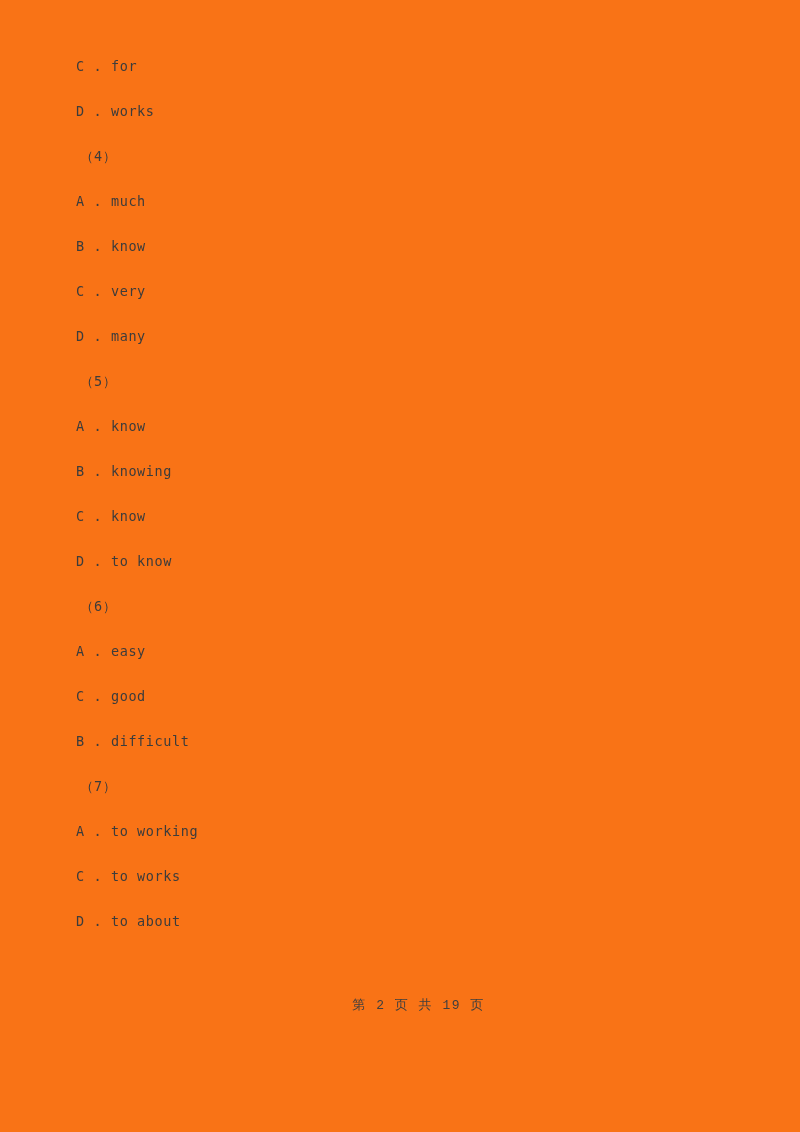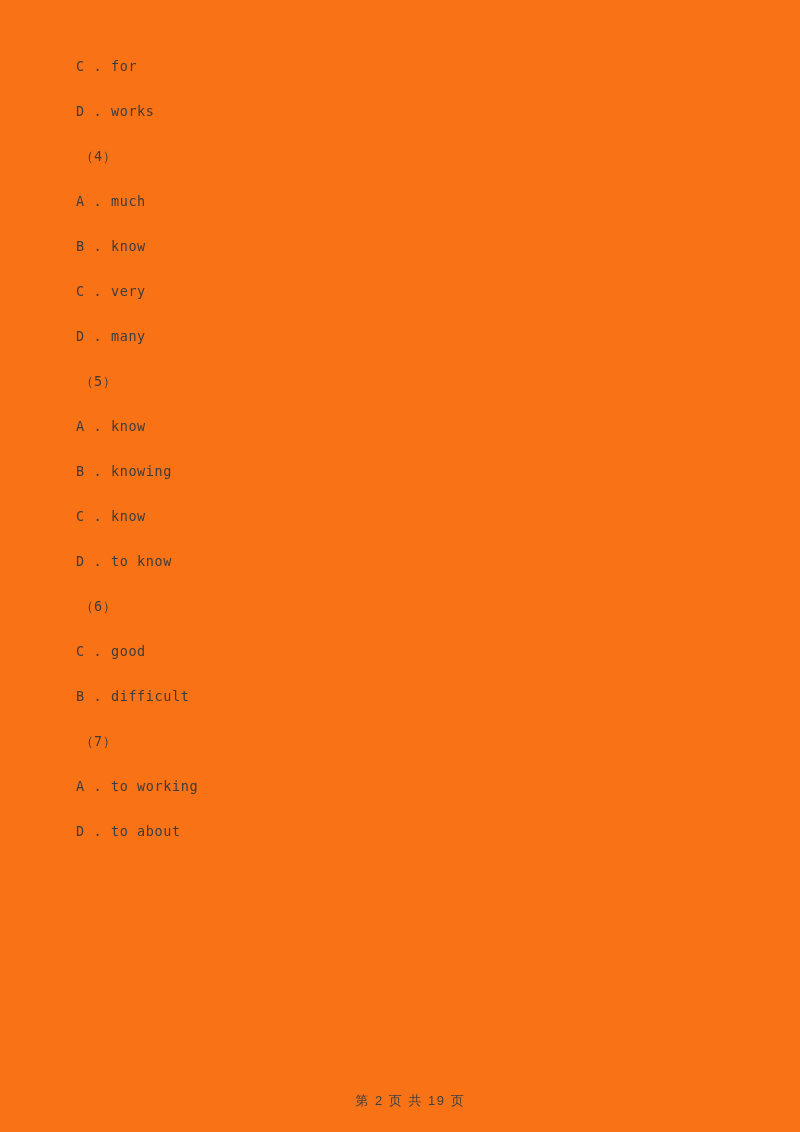--- a/index.html
+++ b/index.html
@@ -64,24 +64,24 @@
   }
 
   .option-text {
     display: inline;
   }
 
   
   .page-footer {
     position: absolute;
     left: 0;
-    top: 1077px;
+    top: 981px;
     width: 800px;
     text-align: center;
-    font-family: Liberation Sans, sans-serif;
+    font-family: Liberation Mono, monospace;
     font-size: 13px;
     color: #3f3f3f;
     letter-spacing: 1.5px;
     white-space: pre;
   }
 
   .footer-seg {
     display: inline;
   }
 </style>
@@ -105,26 +105,28 @@
       </div>
       <div class="q-block">
         <div class="q-number">（5）</div>
         <div class="option-line"><span class="option-letter">A</span><span class="option-sep"> . </span><span class="option-text">know</span></div>
         <div class="option-line"><span class="option-letter">B</span><span class="option-sep"> . </span><span class="option-text">knowing</span></div>
         <div class="option-line"><span class="option-letter">C</span><span class="option-sep"> . </span><span class="option-text">know</span></div>
         <div class="option-line"><span class="option-letter">D</span><span class="option-sep"> . </span><span class="option-text">to know</span></div>
       </div>
       <div class="q-block">
         <div class="q-number">（6）</div>
+        <div class="option-line"><span class="option-letter">A</span><span class="option-sep"> . </span><span class="option-text">easy</span></div>
         <div class="option-line"><span class="option-letter">C</span><span class="option-sep"> . </span><span class="option-text">good</span></div>
         <div class="option-line"><span class="option-letter">B</span><span class="option-sep"> . </span><span class="option-text">difficult</span></div>
       </div>
       <div class="q-block">
         <div class="q-number">（7）</div>
         <div class="option-line"><span class="option-letter">A</span><span class="option-sep"> . </span><span class="option-text">to working</span></div>
+        <div class="option-line"><span class="option-letter">C</span><span class="option-sep"> . </span><span class="option-text">to works</span></div>
         <div class="option-line"><span class="option-letter">D</span><span class="option-sep"> . </span><span class="option-text">to about</span></div>
       </div>
     </div>
 
   <div class="page-footer">
     <span class="footer-seg">第</span><span class="footer-seg"> </span><span class="footer-seg">2</span><span class="footer-seg"> </span><span class="footer-seg">页</span><span class="footer-seg"> </span><span class="footer-seg">共</span><span class="footer-seg"> </span><span class="footer-seg">19</span><span class="footer-seg"> </span><span class="footer-seg">页</span>
   </div>
 
 </div>
 

